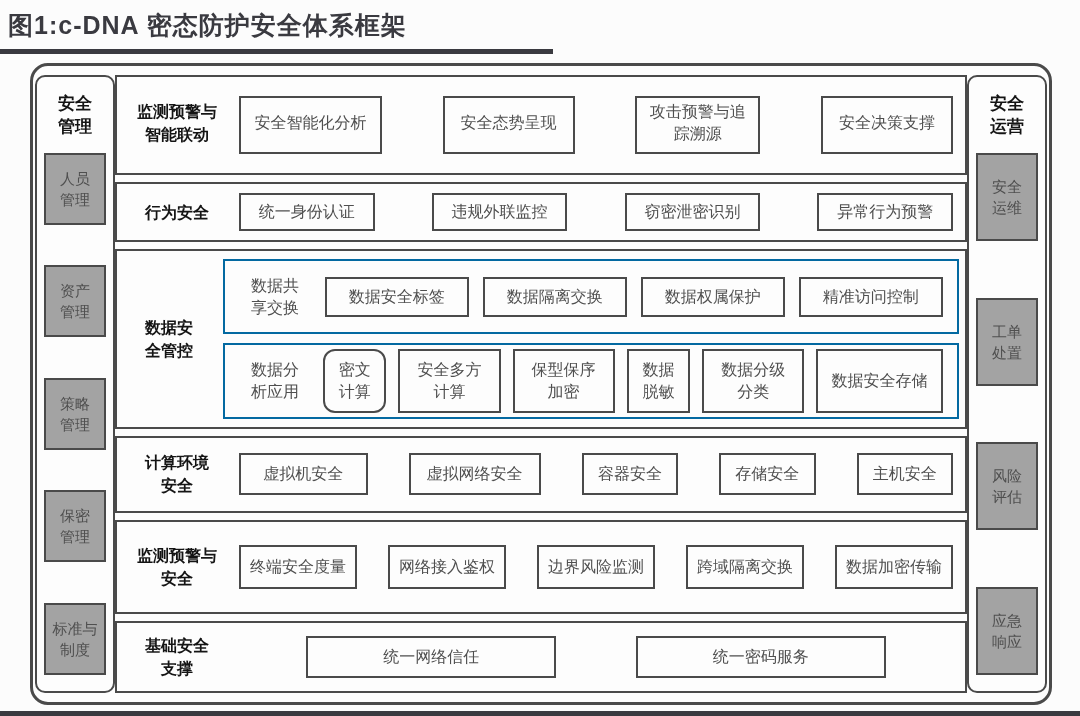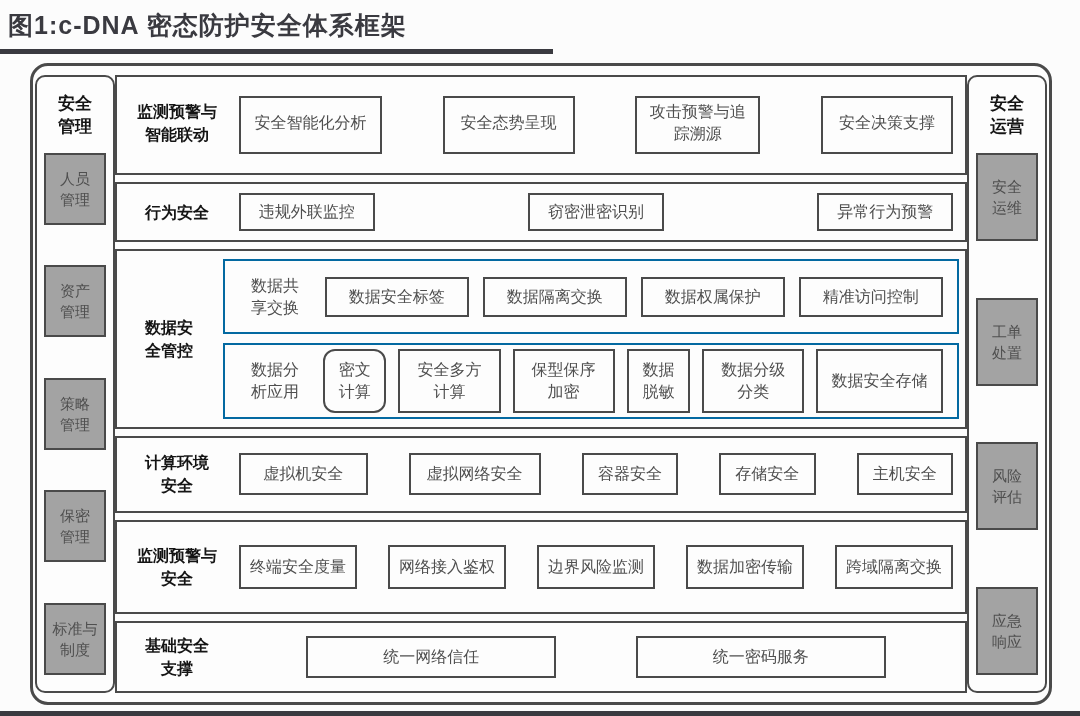--- a/index.html
+++ b/index.html
@@ -239,20 +239,21 @@
           <div class="box">安全态势呈现</div>
           <div class="box">攻击预警与追
 踪溯源</div>
           <div class="box">安全决策支撑</div>
         </div>
       </section>
 
       <section class="row row-2">
         <div class="row-label">行为安全</div>
         <div class="row-items">
+          <div class="box">统一身份认证</div>
           <div class="box">违规外联监控</div>
           <div class="box">窃密泄密识别</div>
           <div class="box">异常行为预警</div>
         </div>
       </section>
 
       <section class="row row-3">
         <div class="row-label">数据安
 全管控</div>
         <div class="subcol">
@@ -294,22 +295,22 @@
         </div>
       </section>
 
       <section class="row row-5">
         <div class="row-label">监测预警与
 安全</div>
         <div class="row-items">
           <div class="box">终端安全度量</div>
           <div class="box">网络接入鉴权</div>
           <div class="box">边界风险监测</div>
+          <div class="box">跨域隔离交换</div>
           <div class="box">数据加密传输</div>
-          <div class="box">跨域隔离交换</div>
         </div>
       </section>
 
       <section class="row row-6">
         <div class="row-label">基础安全
 支撑</div>
         <div class="row-items">
           <div class="box">统一网络信任</div>
           <div class="box">统一密码服务</div>
         </div>

